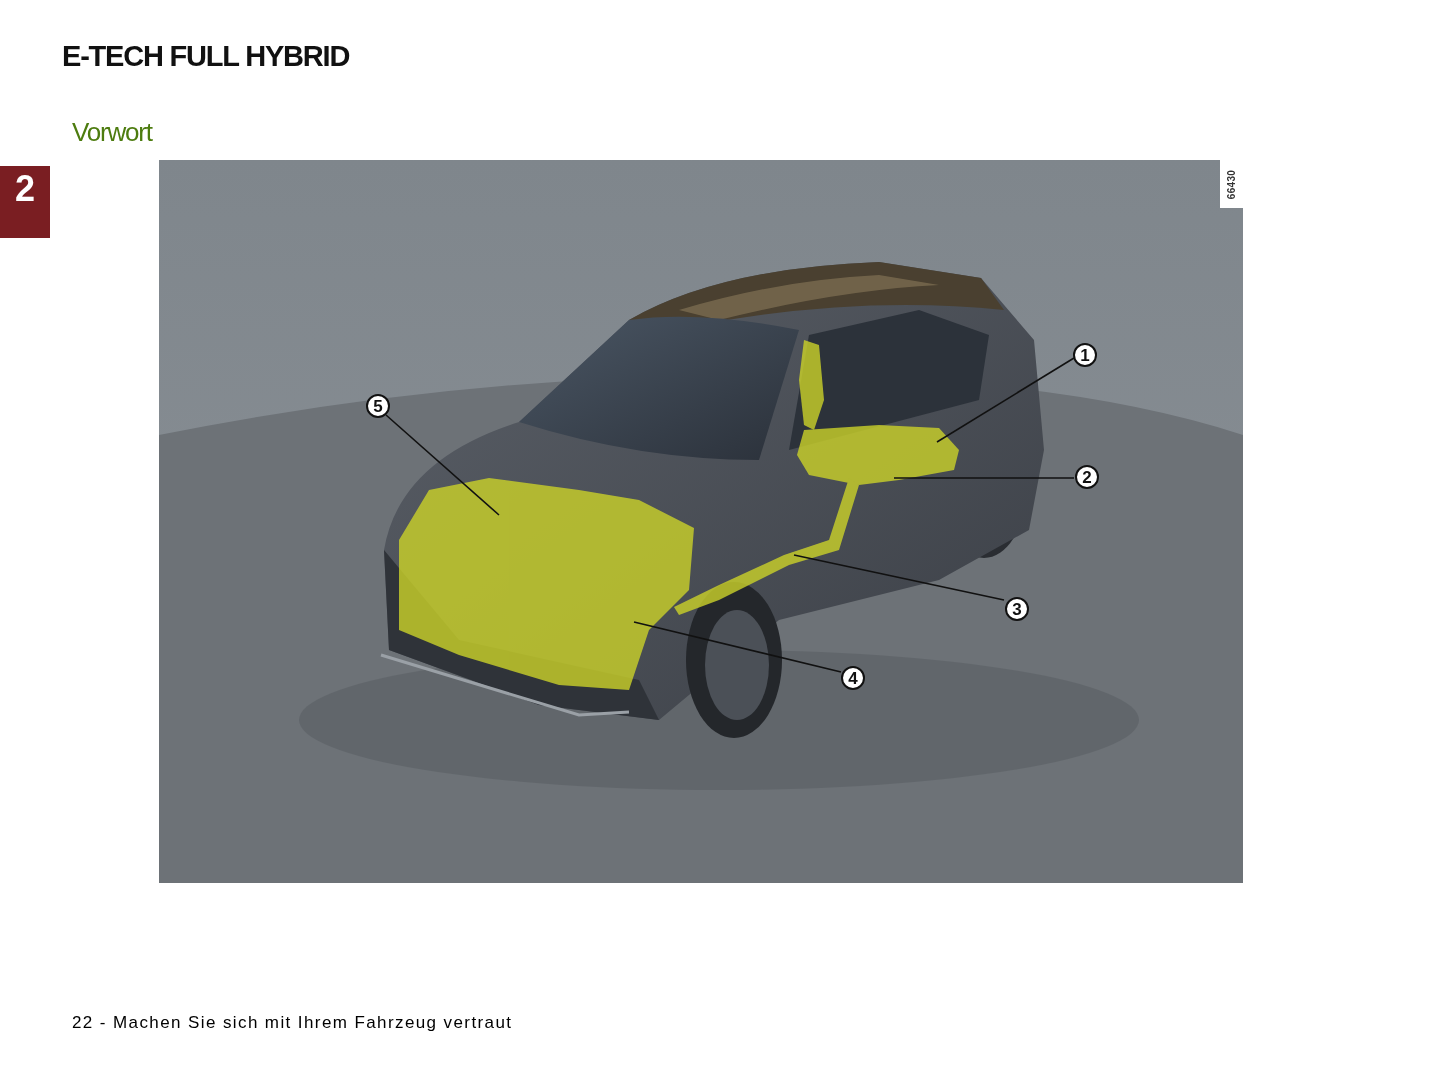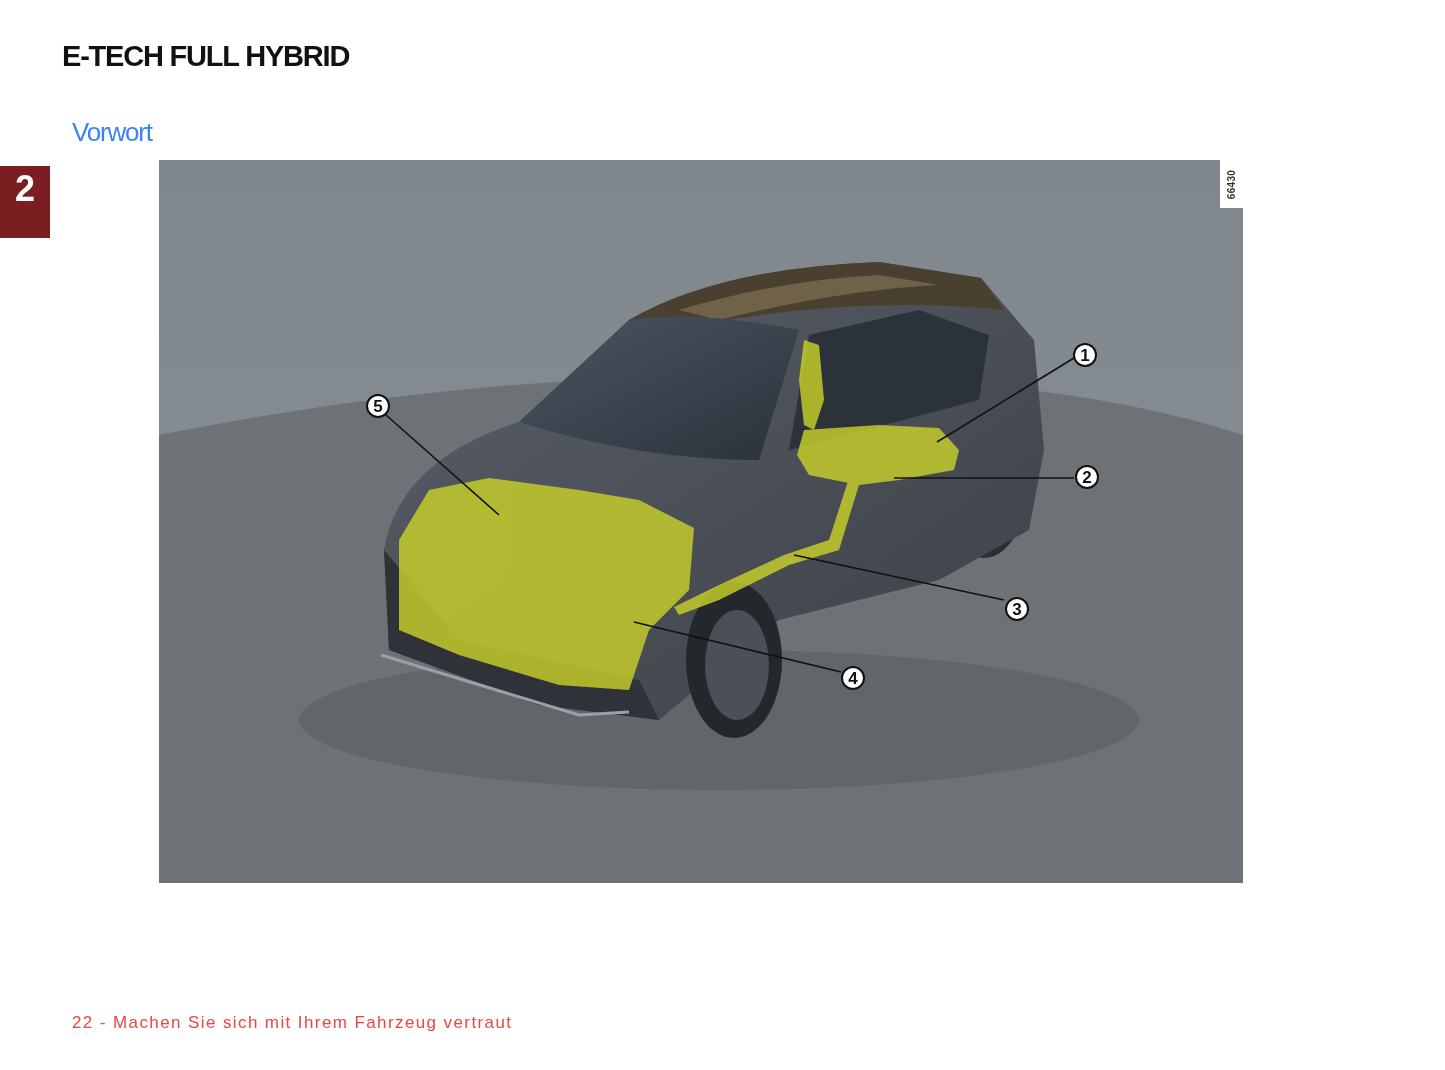--- a/index.html
+++ b/index.html
@@ -6,21 +6,21 @@
     body {
       width: 1445px; height: 1070px; position: relative; overflow: hidden;
       background: #ffffff; font-family: "Liberation Sans", sans-serif; color: #111;
     }
     .title {
       position: absolute; left: 62px; top: 40px; margin: 0;
       font-size: 29px; font-weight: bold; letter-spacing: -1.2px; color: #111;
     }
     .subtitle {
       position: absolute; left: 72px; top: 117px; margin: 0;
-      font-size: 26px; font-weight: normal; letter-spacing: -1.2px; color: #3b82f6;
+      font-size: 26px; font-weight: normal; letter-spacing: -1.2px; color: #4d7c0f;
     }
     .chapter-tab {
       position: absolute; left: 0; top: 166px; width: 50px; height: 72px;
       background: #7a1e22; color: #fff; font-size: 36px; font-weight: bold;
       display: flex; align-items: flex-start; justify-content: center; padding-top: 2px; box-sizing: border-box;
     }
     .figure {
       position: absolute; left: 159px; top: 160px; width: 1084px; height: 723px;
       background: #7d8389; overflow: hidden;
     }
@@ -33,21 +33,21 @@
       display: inline-block; transform: rotate(-90deg); font-size: 10px; color: #333; white-space: nowrap;
       font-weight: bold; letter-spacing: 0.3px;
     }
     .callout {
       position: absolute; width: 24px; height: 24px; border-radius: 50%;
       background: #ffffff; border: 2px solid #111; box-sizing: border-box;
       font-size: 17px; font-weight: bold; color: #111;
       display: flex; align-items: center; justify-content: center; line-height: 1;
     }
     .footer {
-      position: absolute; left: 72px; top: 1013px; font-size: 17px; letter-spacing: 1.4px; color: #ef4444; text-align: right;
+      position: absolute; left: 72px; top: 1013px; font-size: 17px; letter-spacing: 1.4px; color: #000000; text-align: right;
     }
   </style>
 </head>
 <body>
 
 <h1 class="title">E-TECH FULL HYBRID</h1>
 <h2 class="subtitle">Vorwort</h2>
 
 <div class="chapter-tab">
   <span>2</span>

